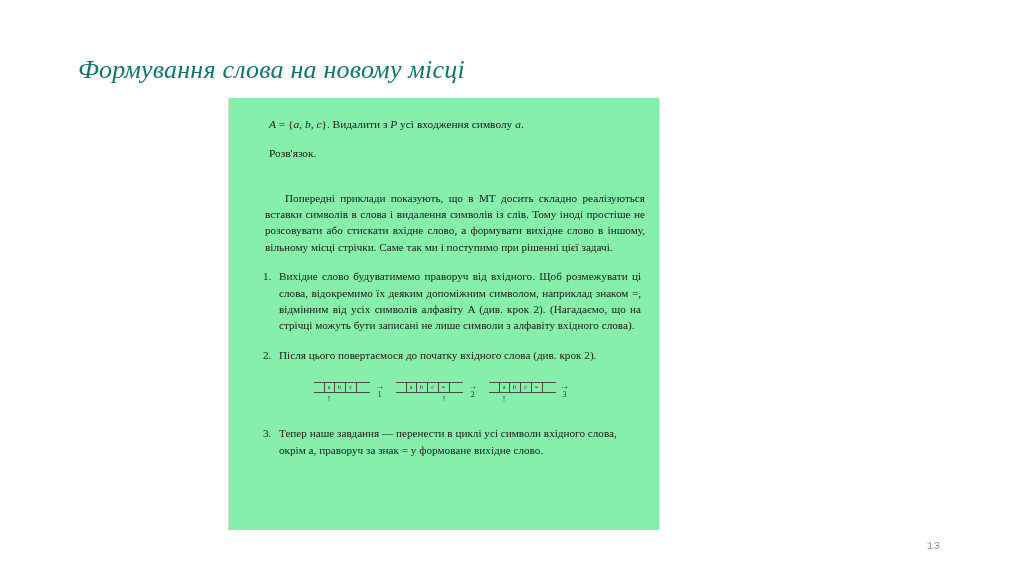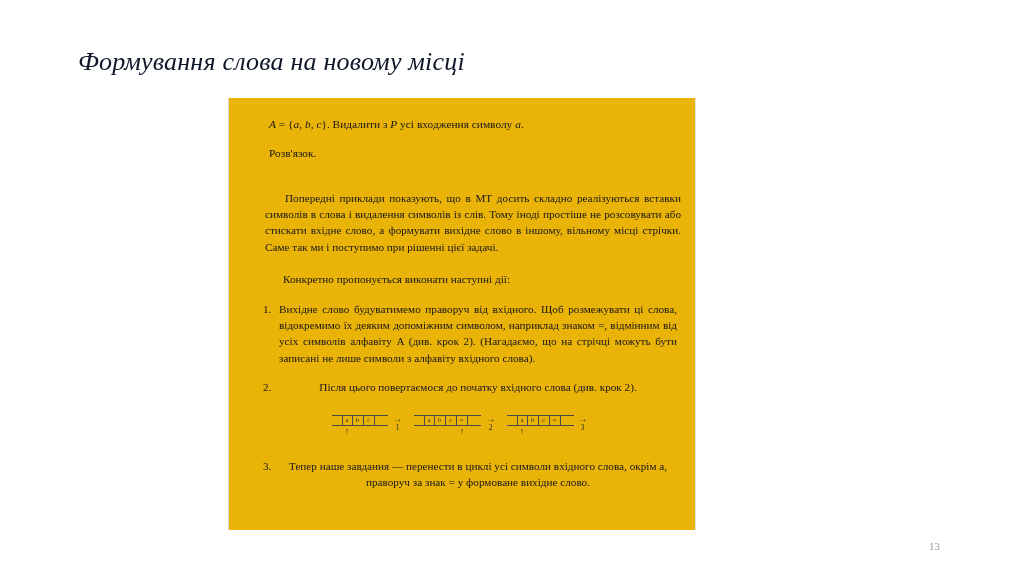--- a/index.html
+++ b/index.html
@@ -12,38 +12,38 @@
     background: #ffffff;
     font-family: "Liberation Serif", serif;
     overflow: hidden;
     position: relative;
   }
 
   
   .slide-title {
     position: absolute;
     left: 78px;
-    top: 46px;
+    top: 54px;
     font-family: "Liberation Serif", serif;
     font-style: italic;
     font-size: 26px;
     line-height: 32px;
-    color: #0f172a;
+    color: #0f766e;
     letter-spacing: 0.2px;
     white-space: nowrap;
   }
 
   
   .doc-block {
     position: absolute;
     left: 228px;
     top: 98px;
-    width: 468px;
+    width: 432px;
     height: 432px;
-    background: #eab308;
+    background: #86efac;
     border-left: 1px solid #d9d9d9;
     border-right: 1px solid #e2e2e2;
     box-sizing: border-box;
     padding: 12px 12px 0 12px;
     color: #181818;
     font-size: 11.2px;
     line-height: 15.6px;
     text-align: justify;
   }
 
@@ -82,21 +82,21 @@
   .doc-item .num {
     flex: 0 0 auto;
     width: 16px;
     text-align: left;
   }
   .doc-item .body {
     flex: 1 1 auto;
     text-align: justify;
   }
   .doc-item.item-loose .body {
-    text-align: center;
+    text-align: left;
   }
 
   .mathvar {
     font-style: italic;
     font-family: "Liberation Serif", serif;
   }
 
   
   .tape-row {
     display: flex;
@@ -177,21 +177,21 @@
   }
   .tape-sep.trailing {
     margin-left: 4px;
   }
 
   
   .page-number {
     position: absolute;
     right: 84px;
     bottom: 22px;
-    font-family: Liberation Serif, serif;
+    font-family: Liberation Mono, monospace;
     font-size: 11px;
     color: #9a9a9a;
   }
 </style>
 </head>
 <body>
 
 <div class="slide-title">Формування слова на новому місці</div>
 
 <div class="doc-block">
@@ -202,21 +202,20 @@
      <span class="mathvar">b</span>,
      <span class="mathvar">c</span>}.
     Видалити з <span class="mathvar">P</span>
     усі входження символу <span class="mathvar">a</span>.
   </div>
 
   <div class="doc-solution">Розв'язок.</div>
 
   <div class="doc-para">Попередні приклади показують, що в МТ досить складно реалізуються вставки символів в слова і видалення символів із слів. Тому іноді простіше не розсовувати або стискати вхідне слово, а формувати вихідне слово в іншому, вільному місці стрічки. Саме так ми і поступимо при рішенні цієї задачі.</div>
 
-  <div class="doc-para-lead">Конкретно пропонується виконати наступні дії:</div>
 
   <div class="doc-item">
     <span class="num">1.</span>
     <span class="body">Вихідне слово будуватимемо праворуч від вхідного. Щоб розмежувати ці слова, відокремимо їх деяким допоміжним символом, наприклад знаком =, відмінним від усіх символів алфавіту A (див. крок 2). (Нагадаємо, що на стрічці можуть бути записані не лише символи з алфавіту вхідного слова).</span>
   </div>
 
   <div class="doc-item item-loose">
     <span class="num">2.</span>
     <span class="body">Після цього повертаємося до початку вхідного слова (див. крок 2).</span>
   </div>

